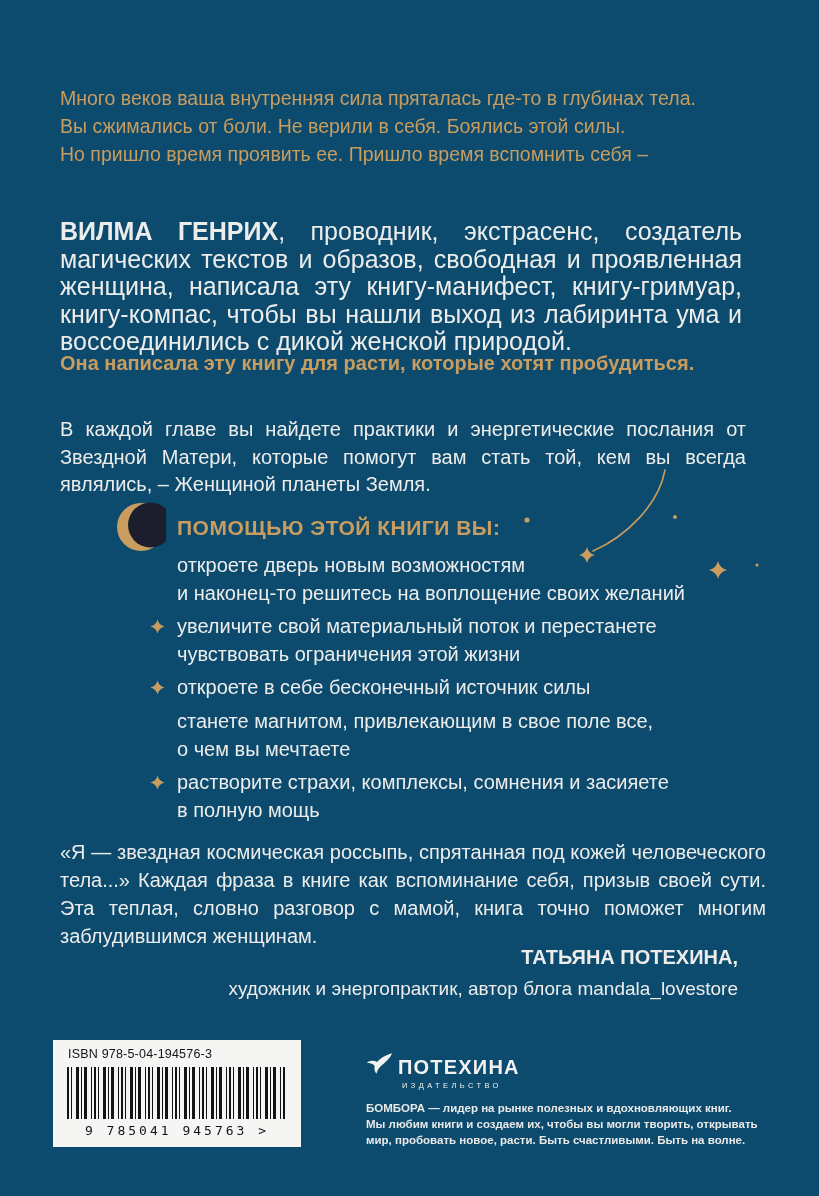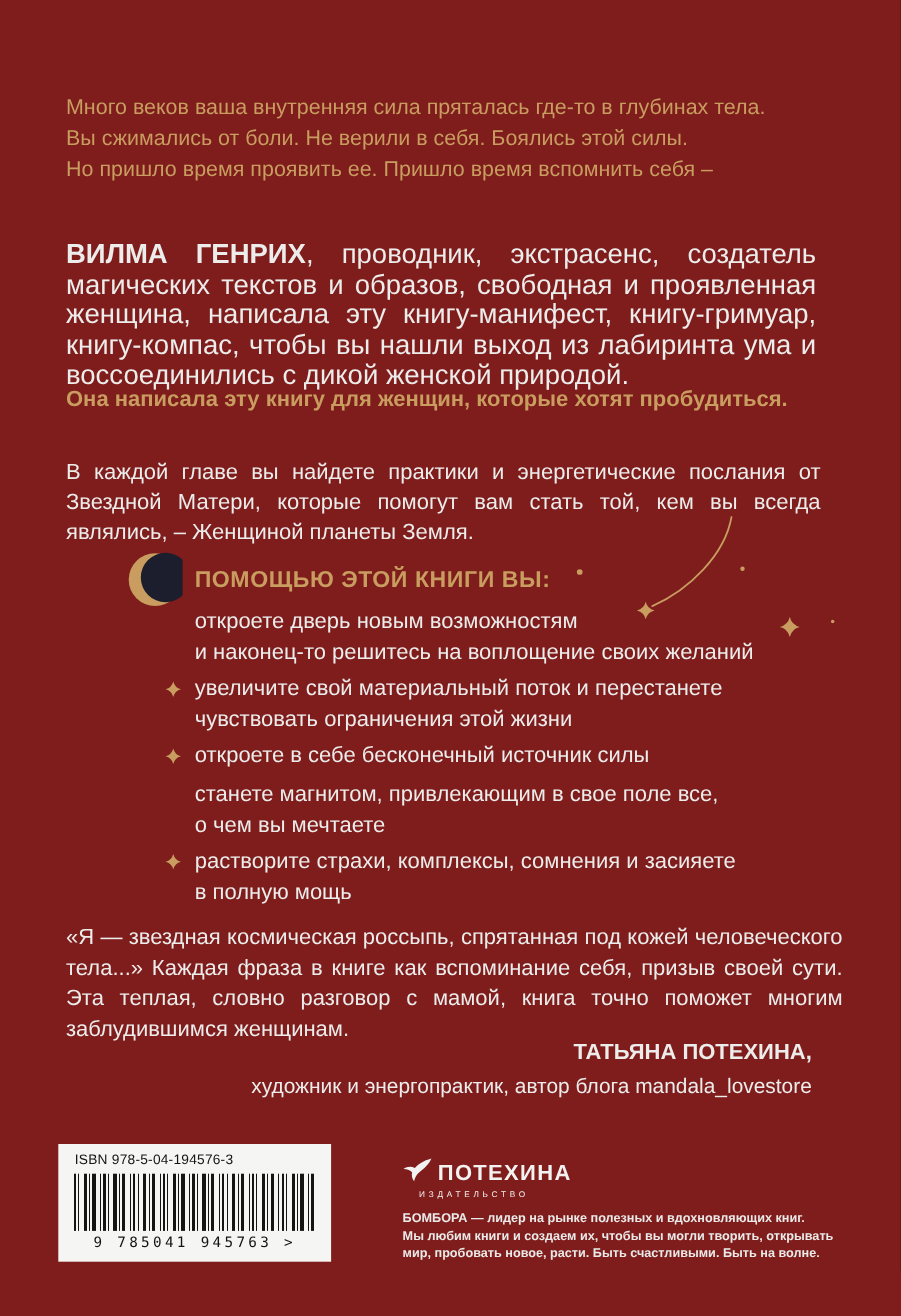--- a/index.html
+++ b/index.html
@@ -1,19 +1,19 @@
 <!DOCTYPE html>
 <html><head>
 <meta charset="utf-8">
 <style>
   * { margin:0; padding:0; box-sizing:border-box; }
   html,body { background:#0d0e16; }
   .page {
     position:relative; width:819px; height:1196px;
-    background:#7f1d1d; overflow:hidden;
+    background:#0c4a6e; overflow:hidden;
     font-family:"Liberation Sans","DejaVu Sans",sans-serif;
     color:#ecedeb;
   }
   .abs { position:absolute; }
 
   .intro { left:60px; top:84px; width:714px; color:#c89d5f; font-size:19.5px; line-height:28px; }
   .author-p { left:60px; top:218px; width:682px; font-size:25px; line-height:27.5px; text-align:justify; }
   .author-p .name { font-weight:bold; }
   .highlight { left:60px; top:352px; width:714px; color:#c89d5f; font-weight:bold; font-size:20px; }
   .chapter { left:60px; top:398px; width:686px; font-size:20px; line-height:27.5px; text-align:justify;margin-top:18px; }
@@ -45,37 +45,37 @@
       #141414 24px 25px,#f5f5f3 25px 27px);
   }
   .digits {
     position:absolute; left:0; top:83px; width:100%; text-align:center;
     font-family:"DejaVu Sans Mono","Liberation Mono",monospace;
     font-size:13px; letter-spacing:3px; white-space:nowrap;
   }
 
   .logo-bird { left:366px; top:1052px; }
   .logo-name { left:398px; top:1056px; font-size:20px; font-weight:bold; letter-spacing:1.2px; color:#f2f2f0; }
-  .logo-sub { left:381px; top:1081px; font-size:7.5px; letter-spacing:3.4px; color:#f2f2f0; }
+  .logo-sub { left:402px; top:1081px; font-size:7.5px; letter-spacing:3.4px; color:#f2f2f0; }
   .desc { left:366px; top:1100px; width:404px; font-size:11.5px; line-height:16px; font-weight:bold; color:#e9eae8; }
 </style>
 </head>
 <body>
 
 <div class="page">
 
   <div class="abs intro">
     <div>Много веков ваша внутренняя сила пряталась где-то в глубинах тела.</div>
     <div>Вы сжимались от боли. Не верили в себя. Боялись этой силы.</div>
     <div>Но пришло время проявить ее. Пришло время вспомнить себя –</div>
   </div>
 
   <p class="abs author-p"><span class="name">ВИЛМА ГЕНРИХ</span><span>, проводник, экстрасенс, создатель магических текстов и образов, свободная и проявленная женщина, написала эту книгу-манифест, книгу-гримуар, книгу-компас, чтобы вы нашли выход из лабиринта ума и воссоединились с дикой женской природой.</span></p>
 
-  <p class="abs highlight">Она написала эту книгу для женщин, которые хотят пробудиться.</p>
+  <p class="abs highlight">Она написала эту книгу для расти, которые хотят пробудиться.</p>
 
   <p class="abs chapter">В каждой главе вы найдете практики и энергетические послания от Звездной Матери, которые помогут вам стать той, кем вы всегда являлись, – Женщиной планеты Земля.</p>
 
   <div class="abs crescent">
     <svg width="50" height="56" viewBox="0 0 50 56" aria-hidden="true">
       <circle cx="25" cy="28" r="24" fill="#c89d5f"></circle>
       <circle cx="34.5" cy="26" r="22.5" fill="#1c1e2d"></circle>
     </svg>
   </div>
   <div class="abs heading-text">ПОМОЩЬЮ ЭТОЙ КНИГИ ВЫ:</div>

